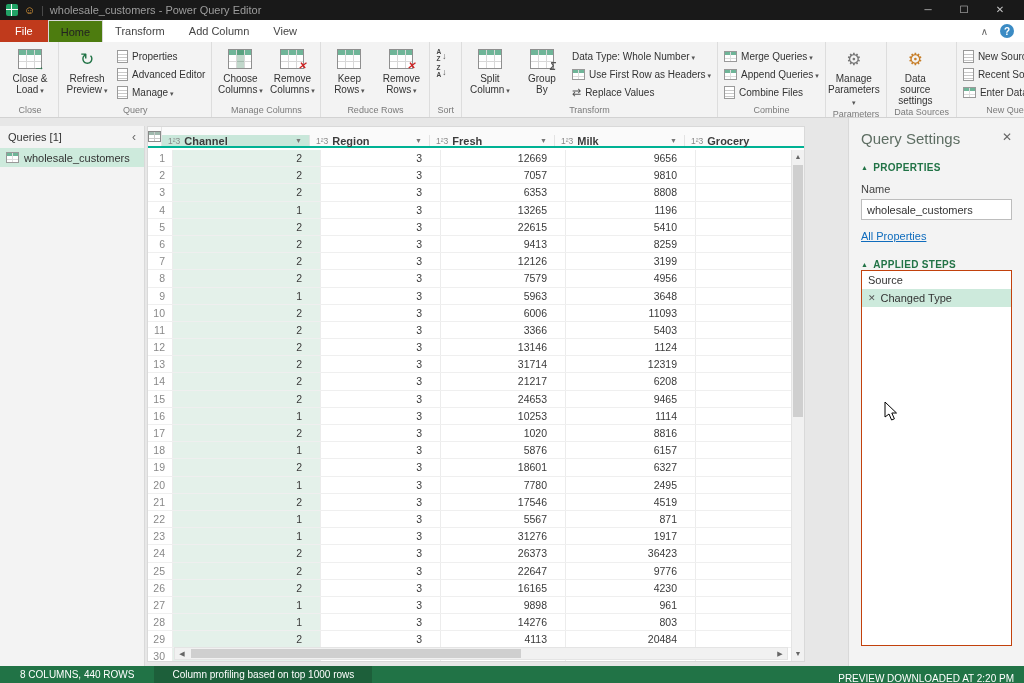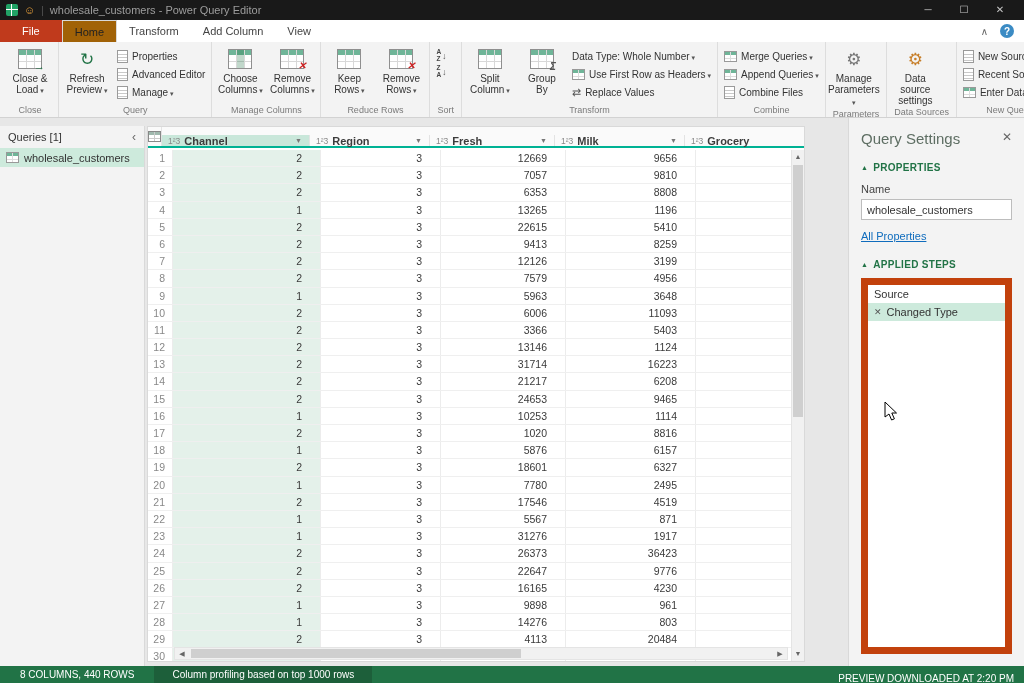--- a/index.html
+++ b/index.html
@@ -15,23 +15,23 @@
       linear-gradient(180deg, transparent 5px, #ffffff 5px 6px, transparent 6px),
       #21a366; }
   .tb-smiley { color:#e9a13b; font-size:11px; line-height:1; }
   .tb-sep { color:#555; font-size:10px; }
   .tb-title { color:#9d9d9d; font-size:11px; }
   .tb-controls { margin-left:auto; display:flex; }
   .tb-btn { width:36px; text-align:center; color:#c6c6c6; font-size:10px; line-height:20px; }
 
   
   .tabrow { height:22px; background:#ffffff; display:flex; align-items:stretch; }
-  .tab-file { background:#C03A1C; color:#fff; font-size:11px; padding:0 22px; display:flex; align-items:center; }
+  .tab-file { background:#C03A1C; color:#fff; font-size:11px; padding:0 15px; display:flex; align-items:center; }
   .tab { font-size:11px; color:#444; padding:0 12px; display:flex; align-items:center; }
-  .tab.active { background:#a16207; border:1px solid #d9d9d9; border-bottom:none; color:#222; }
+  .tab.active { background:#4d7c0f; border:1px solid #d9d9d9; border-bottom:none; color:#222; }
   .tabrow-right { margin-left:auto; display:flex; align-items:center; gap:12px; padding-right:10px; }
   .collapse-ribbon { color:#666; font-size:10px; }
   .help-badge { width:14px; height:14px; border-radius:50%; background:#3b8bc4; color:#fff;
     font-size:10px; display:flex; align-items:center; justify-content:center; font-weight:bold; }
 
   
   .ribbon { height:76px; background:#f3f3f3; border-bottom:1px solid #d2d2d2; display:flex; padding-left:2px; }
   .rgroup { display:flex; flex-direction:column; justify-content:space-between; border-right:1px solid #ddd; padding:2px 3px 0; }
   .rgroup-items { flex:1; display:flex; align-items:stretch; gap:2px; }
   .rgroup-label { font-size:9px; color:#7a7a7a; text-align:center; padding:1px 4px 2px; white-space:nowrap; }
@@ -111,21 +111,21 @@
 
   
   .qsettings { position:absolute; right:0; top:0; width:176px; bottom:0; background:#f3f3f3; border-left:1px solid #d9d9d9; padding:12px 12px 8px; }
   .qs-title { font-size:15px; color:#5e6e63; }
   .qs-close { position:absolute; right:12px; top:12px; color:#666; font-size:12px; }
   .qs-section { color:#217346; font-weight:bold; font-size:10px; margin-top:15px; display:flex; gap:5px; align-items:center; letter-spacing:.3px; }
   .qs-tri { font-size:7px; color:#217346; }
   .qs-name-label { font-size:11px; color:#444; margin:10px 0 4px; }
   .qs-input { width:100%; height:21px; border:1px solid #bdbdbd; background:#fff; font-size:11px; padding:0 5px; font-family:"Liberation Sans", sans-serif; color:#333; }
   .qs-link { color:#0F6CBD; font-size:11px; margin-top:10px; display:inline-block; }
-  .steps { border:7px solid #c2410c; background:#fff; margin-top:8px; height:376px; overflow:hidden;text-align:center; }
+  .steps { border:1px solid #c2410c; background:#fff; height:376px; overflow:hidden;text-align:center; }
   .step { display:flex; align-items:center; height:18px; font-size:11px; color:#333; padding:0 6px; gap:5px; }
   .step.selected { background:#cdeadc; }
   .step .x { display:none; color:#555; font-size:9px; }
   .step.removable .x { display:inline; }
 
   
   .statusbar { position:absolute; left:0; right:0; bottom:0; height:17px; background:#217346; color:#fff; display:flex; align-items:stretch; font-size:10px; }
   .sb-left { padding:0 20px; display:flex; align-items:center; }
   .sb-mid { background:#1d5f3a; padding:0 18px; display:flex; align-items:center; }
   .sb-right { margin-left:auto; padding:12px 10px; display:flex; align-items:center; }
@@ -517,21 +517,21 @@
             <div class="gc c3">13146</div>
             <div class="gc c4">1124</div>
             <div class="gc c5"></div>
           </div>
 
           <div class="grow">
             <div class="gc rownum">13</div>
             <div class="gc c1">2</div>
             <div class="gc c2">3</div>
             <div class="gc c3">31714</div>
-            <div class="gc c4">16223</div>
+            <div class="gc c4">12319</div>
             <div class="gc c5"></div>
           </div>
 
           <div class="grow">
             <div class="gc rownum">14</div>
             <div class="gc c1">2</div>
             <div class="gc c2">3</div>
             <div class="gc c3">21217</div>
             <div class="gc c4">6208</div>
             <div class="gc c5"></div>

